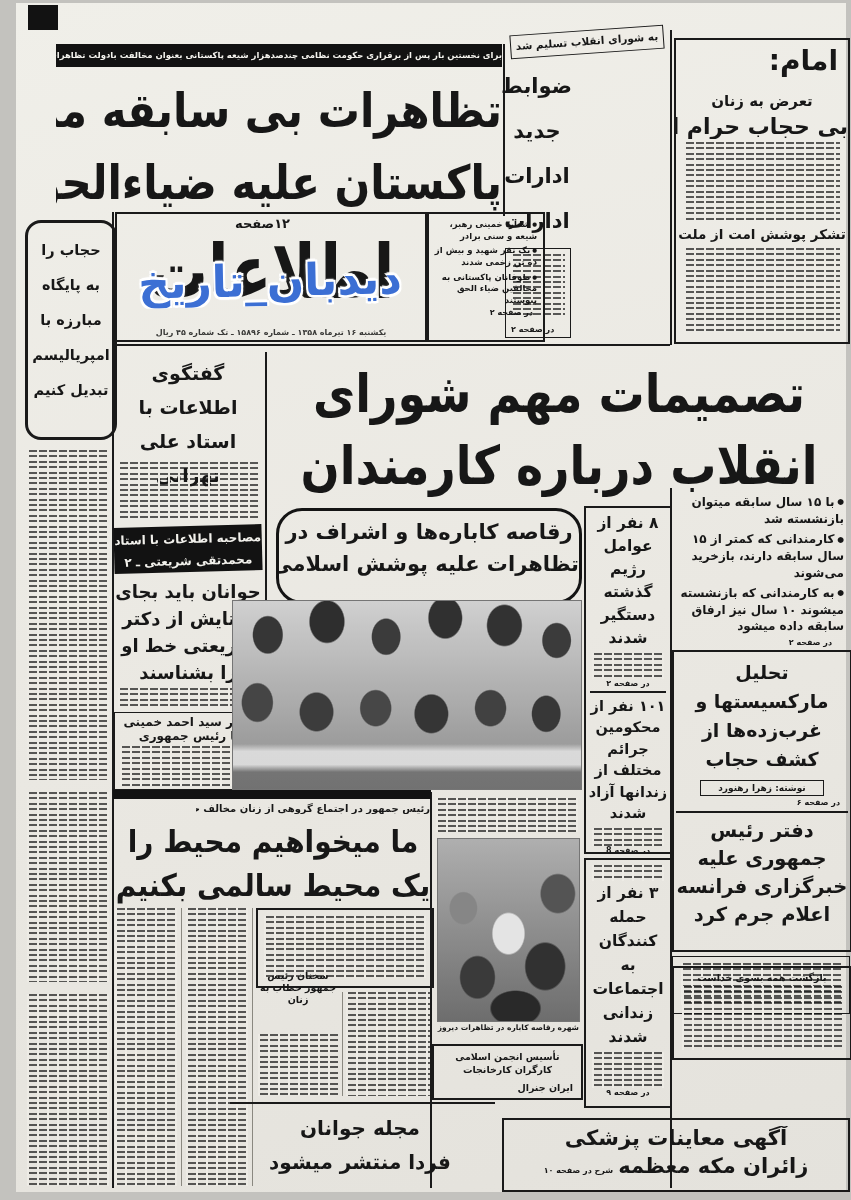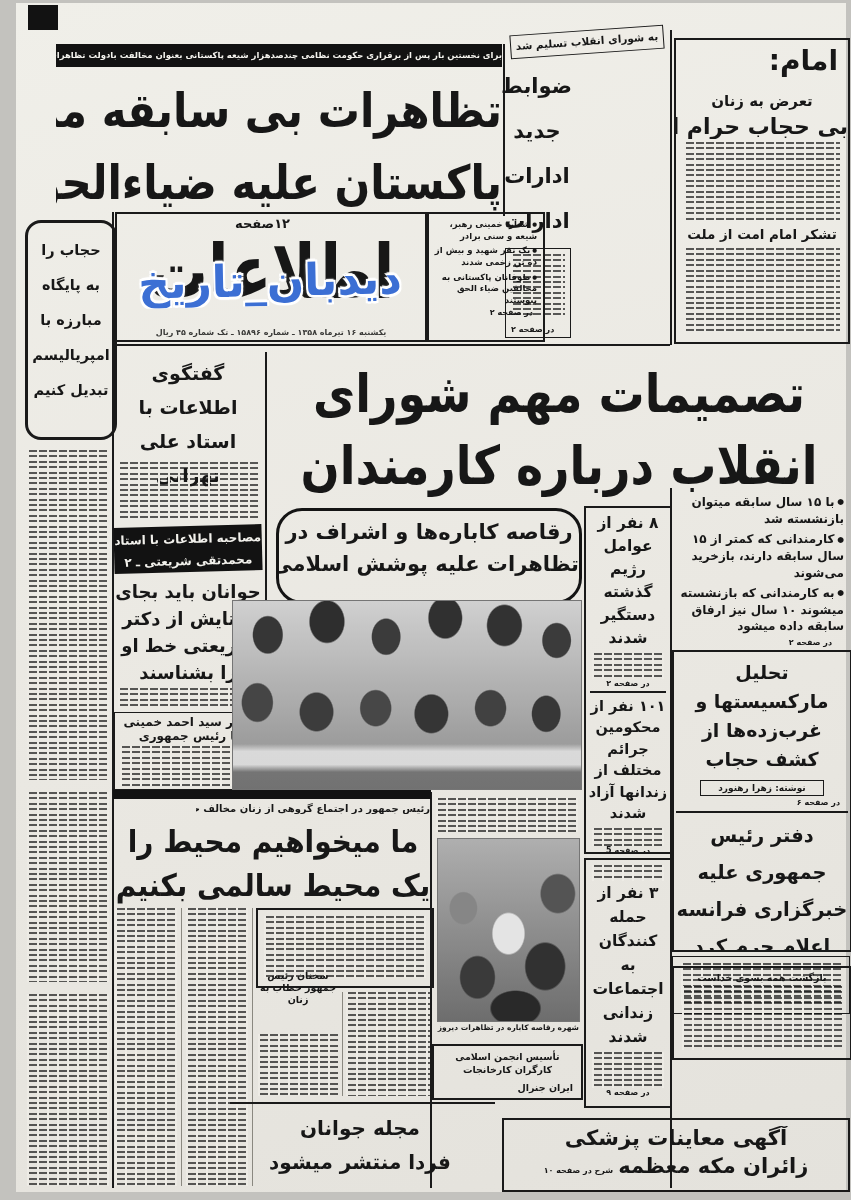--- a/index.html
+++ b/index.html
@@ -46,21 +46,21 @@
   <div class="abs box" style="left:505px;top:248px;width:64px;height:88px;border-width:1.5px;">
     <div class="ft-sm" style="position:absolute;left:5px;top:5px;right:5px;height:62px;"></div>
     <div class="pgref abs" style="left:5px;bottom:3px;">در صفحه ۲</div>
   </div>
 
   <div class="abs box" style="left:674px;top:38px;width:172px;height:302px;border-width:2.5px;">
     <div class="abs b" style="right:10px;top:4px;font-size:28px;">امام:</div>
     <div class="abs c b nw" style="left:0;top:52px;width:100%;font-size:15px;">تعرض به زنان</div>
     <div class="abs c b nw" style="left:0;top:74px;width:100%;font-size:22px;">بی حجاب حرام است</div>
     <div class="ft-sm abs" style="left:8px;top:102px;right:8px;height:78px;"></div>
-    <div class="abs c b nw" style="left:0;top:186px;width:100%;font-size:13.5px;">تشکر امام امت از ملت</div>
+    <div class="abs c b nw" style="left:0;top:186px;width:100%;font-size:13.5px;">تشکر پوشش امت از ملت</div>
     <div class="ft-sm abs" style="left:8px;top:208px;right:8px;height:86px;"></div>
   </div>
 
   <div class="abs box" style="left:115px;top:212px;width:308px;height:126px;">
     <div class="abs b nw" style="left:118px;top:2px;font-size:13px;">۱۲صفحه</div>
     <div class="abs c b nw" style="left:0;top:14px;width:100%;font-size:60px;transform:scaleY(1.25);transform-origin:top;letter-spacing:-2px;">اطلاعات</div>
     <div class="abs c nw" style="left:0;bottom:3px;width:100%;font-size:8px;color:#3a3a38;font-weight:bold;">یکشنبه ۱۶ تیرماه ۱۳۵۸ ـ شماره ۱۵۸۹۶ ـ تک شماره ۴۵ ریال</div>
   </div>
   <div class="abs box" style="left:427px;top:212px;width:114px;height:126px;font-size:8.5px;font-weight:bold;line-height:11.5px;">
     <div class="bullet" style="margin:5px 6px 3px 4px;">شعار: خمینی رهبر، شیعه و سنی برادر</div>
@@ -148,35 +148,35 @@
   <div class="vrl" style="left:252px;top:908px;height:278px;"></div>
   <div class="vrl" style="left:342px;top:992px;height:104px;"></div>
 
   <div class="abs box" style="left:584px;top:506px;width:84px;height:344px;overflow:hidden;">
     <div class="c b" style="font-size:15.5px;line-height:23px;margin-top:4px;padding:0 3px;">۸ نفر از عوامل رژیم گذشته دستگیر شدند</div>
     <div class="ft-sm" style="margin:3px 6px 0 6px;height:26px;"></div>
     <div class="pgref c">در صفحه ۲</div>
     <div style="height:1.5px;background:#1a1a1a;margin:3px 4px;"></div>
     <div class="c b" style="font-size:14.5px;line-height:21.5px;padding:0 2px;">۱۰۱ نفر از محکومین جرائم مختلف از زندانها آزاد شدند</div>
     <div class="ft-sm" style="margin:3px 6px 0 6px;height:18px;"></div>
-    <div class="pgref c">در صفحه 5</div>
+    <div class="pgref c">در صفحه 8</div>
   </div>
   <div class="abs box" style="left:584px;top:858px;width:84px;height:246px;overflow:hidden;">
     <div class="ft-sm" style="margin:5px 6px 0 6px;height:16px;"></div>
     <div class="c b" style="font-size:15.5px;line-height:24px;padding:0 3px;">۳ نفر از حمله کنندگان به اجتماعات زندانی شدند</div>
     <div class="ft-sm" style="margin:3px 6px 0 6px;height:36px;"></div>
     <div class="pgref c">در صفحه ۹</div>
   </div>
 
   <div class="abs box" style="left:672px;top:650px;width:176px;height:298px;overflow:hidden;">
     <div class="c b headline" style="font-size:19px;line-height:29px;margin-top:6px;padding:0 6px;">تحلیل مارکسیستها و غرب‌زده‌ها از کشف حجاب</div>
     <div class="c b" style="border:1px solid #1a1a1a;margin:6px 26px 0 26px;font-size:9px;line-height:14px;">نوشته: زهرا رهنورد</div>
     <div class="pgref" style="margin:2px 10px 0 0;">در صفحه ۶</div>
     <div style="height:1.5px;background:#1a1a1a;margin:4px 2px;"></div>
-    <div class="c b headline" style="font-size:19.5px;line-height:37px;padding:0 0;">دفتر رئیس جمهوری علیه خبرگزاری فرانسه اعلام جرم کرد</div>
+    <div class="c b headline" style="font-size:19.5px;line-height:28px;padding:0 0;">دفتر رئیس جمهوری علیه خبرگزاری فرانسه اعلام جرم کرد</div>
 
   </div>
   <div class="abs box" style="left:672px;top:956px;width:176px;height:56px;border-width:1.5px;">
     <div class="ft-sm" style="margin:6px 8px 0 8px;height:42px;"></div>
   </div>
   <div class="abs box" style="left:672px;top:966px;width:176px;height:90px;">
     <div class="c b nw" style="font-size:9.5px;margin-top:4px;">بازگشت همه بسوی خداست</div>
     <div class="ft-sm" style="margin:3px 8px 0 8px;height:64px;"></div>
   </div>
 

